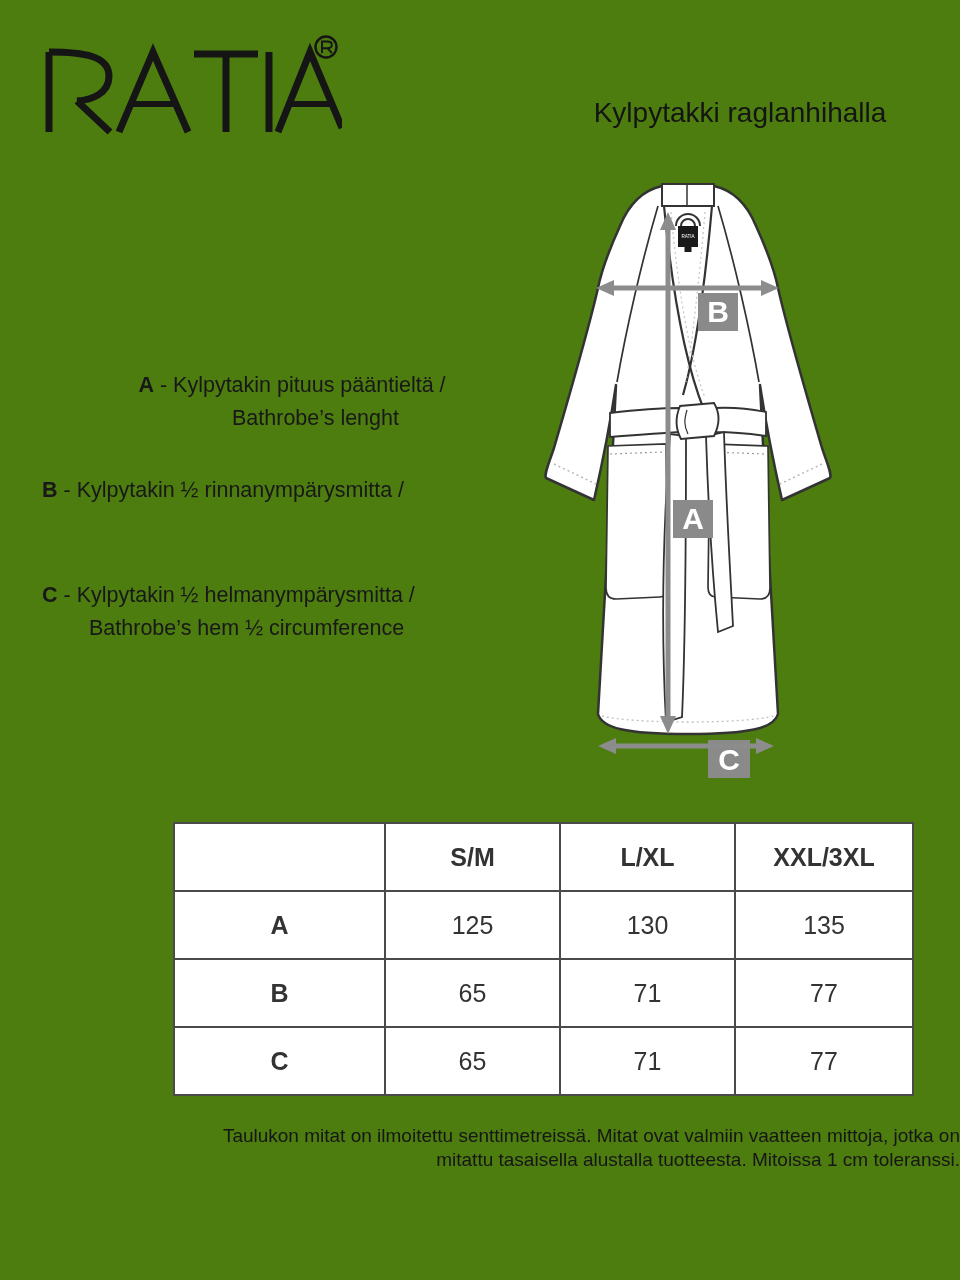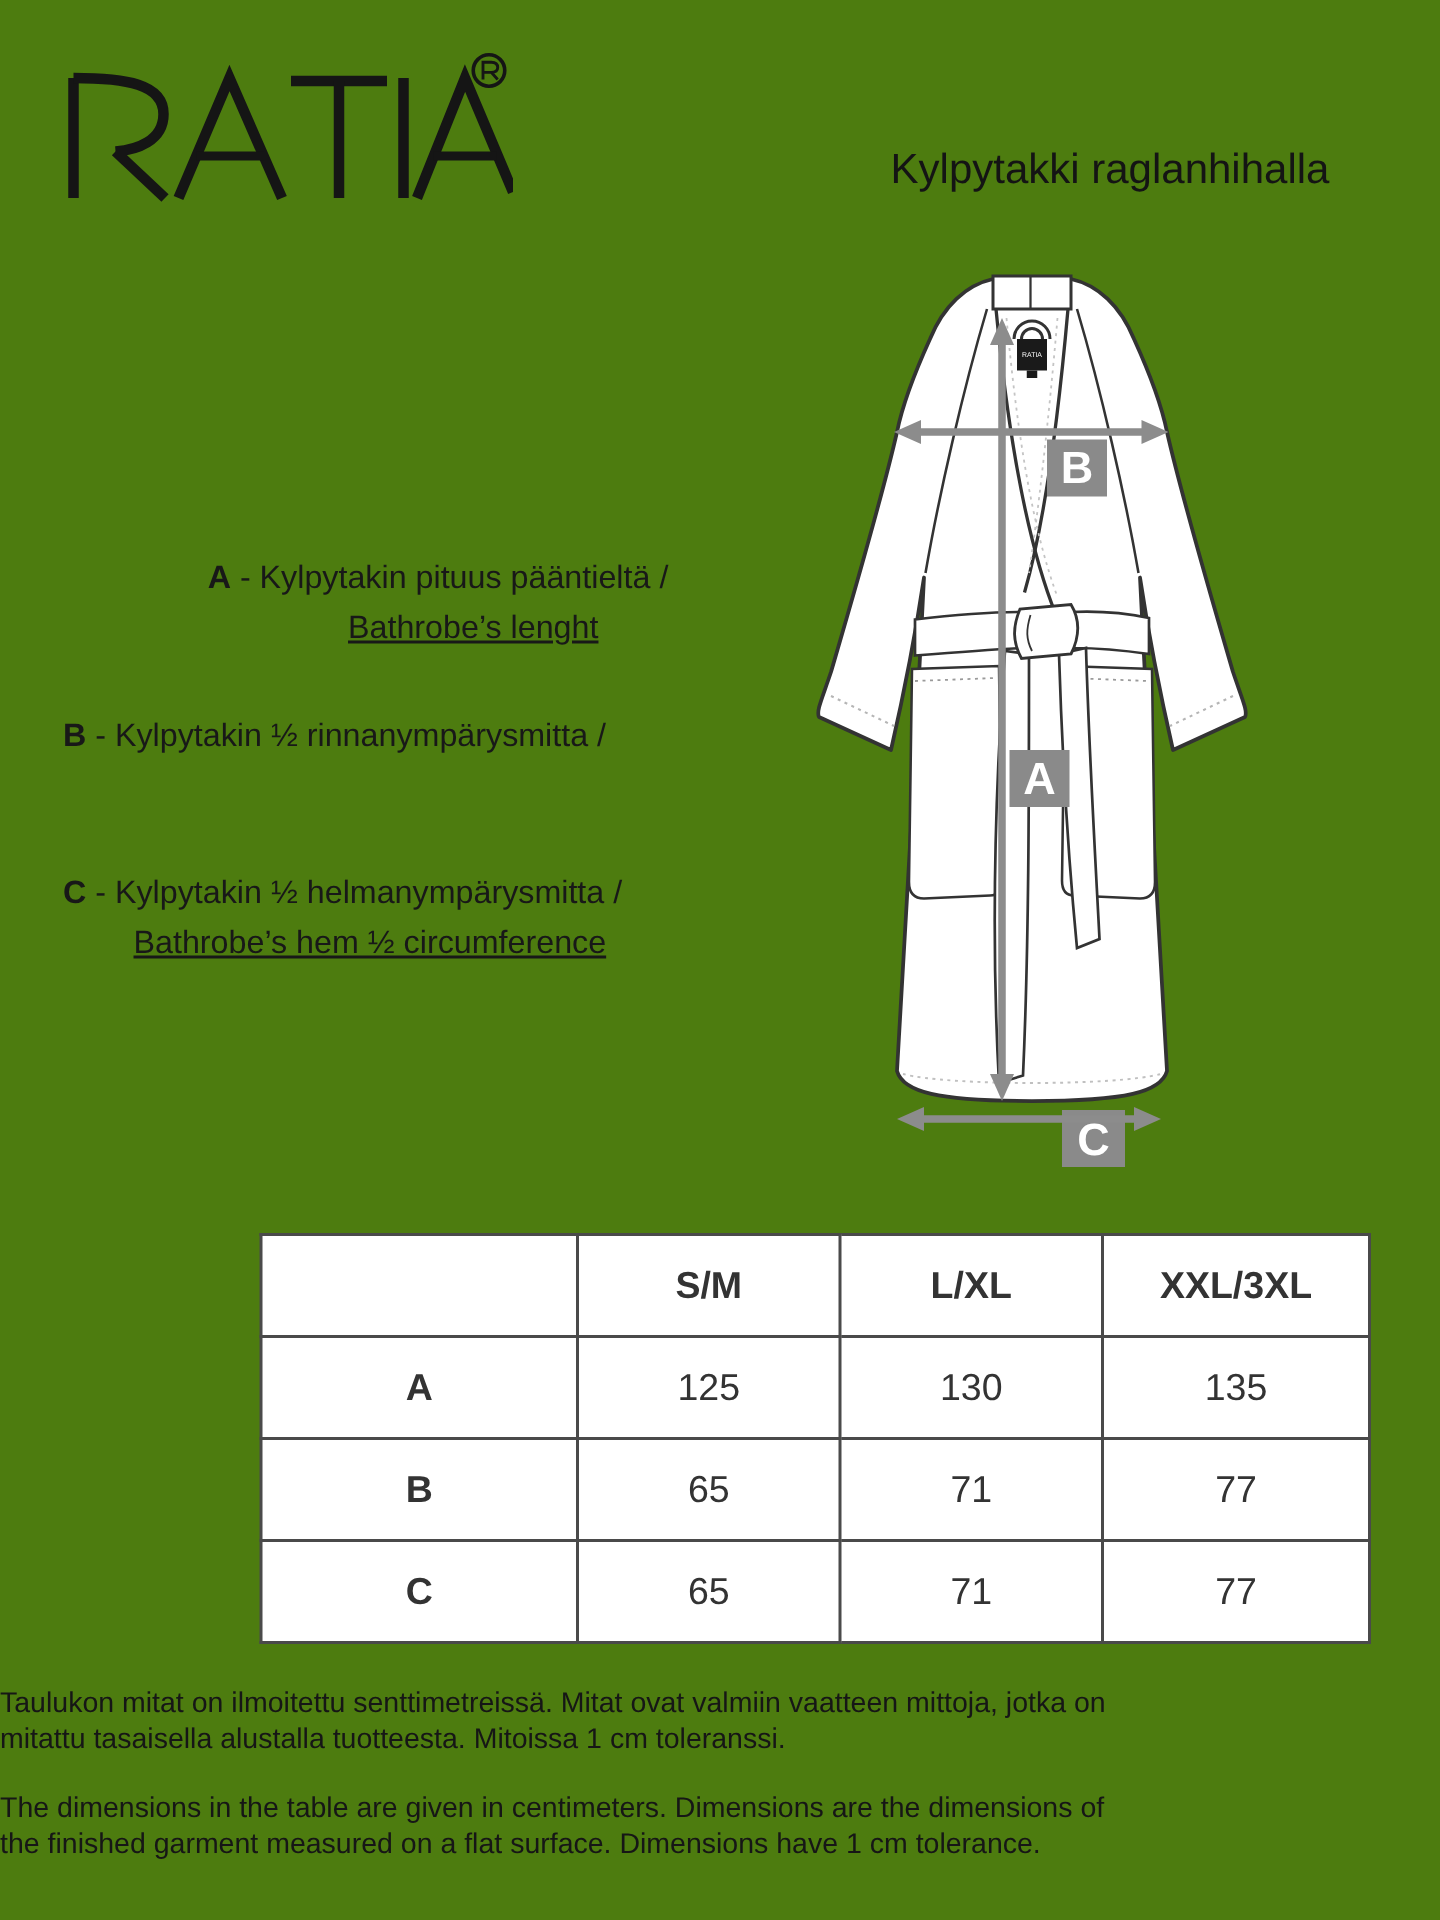--- a/index.html
+++ b/index.html
@@ -14,37 +14,37 @@
          font-size:28px;color:#141414;letter-spacing:0px;}
 
   
   .legend{position:absolute;left:42px;top:369px;width:500px;}
   .legend-item{position:absolute;left:0;width:500px;font-size:21.5px;line-height:33px;color:#181818;}
   .legend-item.li-a{top:0px;text-align:center;}
   .legend-item.li-b{top:105px;}
   .legend-item.li-c{top:210px;}
   .legend-key{font-weight:bold;}
   .legend-sep{white-space:pre;}
-  .legend-line2{padding-left:47px;text-decoration:underline;}
+  .legend-line2{padding-left:47px;}
 
   
   .diagram{position:absolute;left:530px;top:170px;width:420px;height:640px;}
   .diagram svg{display:block;}
 
   
   table.size-table{position:absolute;left:173px;top:822px;border-collapse:collapse;table-layout:fixed;}
   table.size-table td,table.size-table th{border:2px solid #4a4a4a;text-align:center;vertical-align:middle;
      font-size:25px;color:#333;background:#fff;padding:16px;}
   table.size-table th{font-weight:bold;}
   td.rowlabel{font-weight:bold;}
   .c0{width:177px;} .c1{width:141px;} .c2{width:141px;} .c3{width:144px;}
   tr.rw{height:68px;}
 
   
-  .footnote{position:absolute;left:0;width:960px;text-align:left;font-size:19px;line-height:24px;color:#161616;}
+  .footnote{position:absolute;left:0;width:960px;text-align:right;font-size:19px;line-height:24px;color:#161616;}
   .footnote.fi{top:1124px;}
   .footnote.en{top:1194px;}
 </style>
 </head>
 <body>
 
 <div class="page">
 
   <div class="logo">
     <svg width="300" height="104" viewBox="0 0 300 104">
@@ -213,18 +213,14 @@
       <td>71</td>
       <td>77</td>
     </tr>
   </tbody>
     </table>
 
   <div class="footnote fi">
     <div>Taulukon mitat on ilmoitettu senttimetreissä. Mitat ovat valmiin vaatteen mittoja, jotka on</div>
     <div>mitattu tasaisella alustalla tuotteesta. Mitoissa 1 cm toleranssi.</div>
   </div>
-  <div class="footnote en">
-    <div>The dimensions in the table are given in centimeters. Dimensions are the dimensions of</div>
-    <div>the finished garment measured on a flat surface. Dimensions have 1 cm tolerance.</div>
-  </div>
 
 </div>
 
 </body></html>

